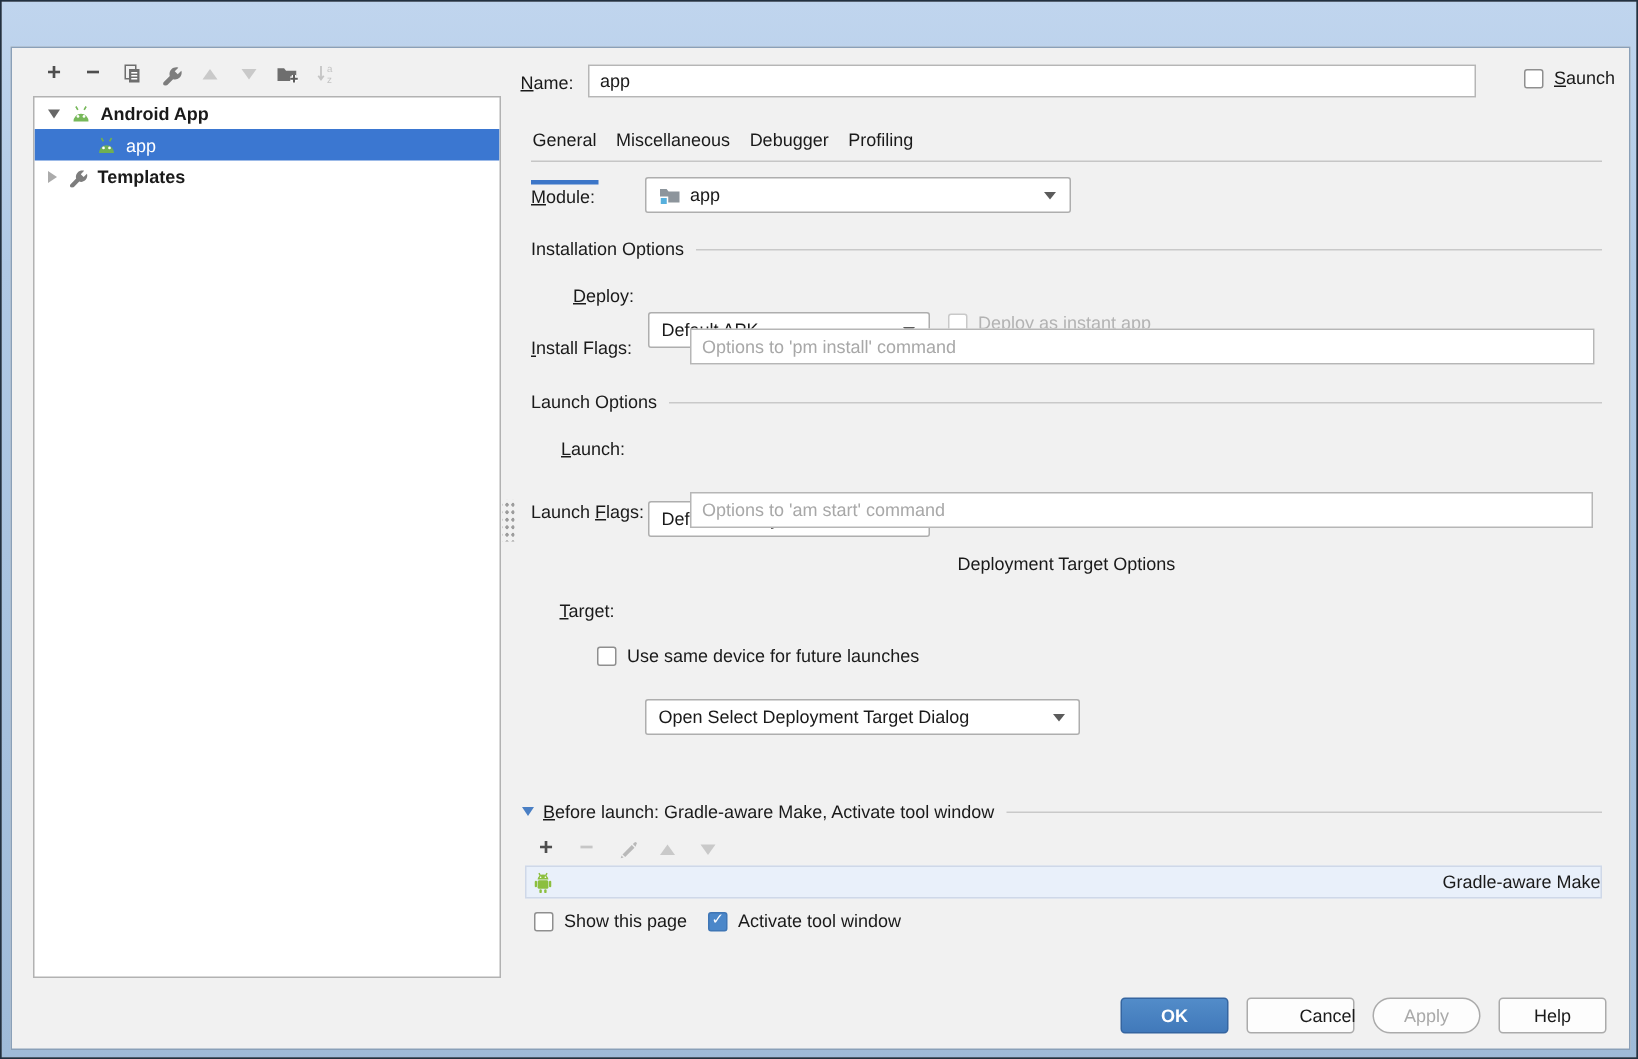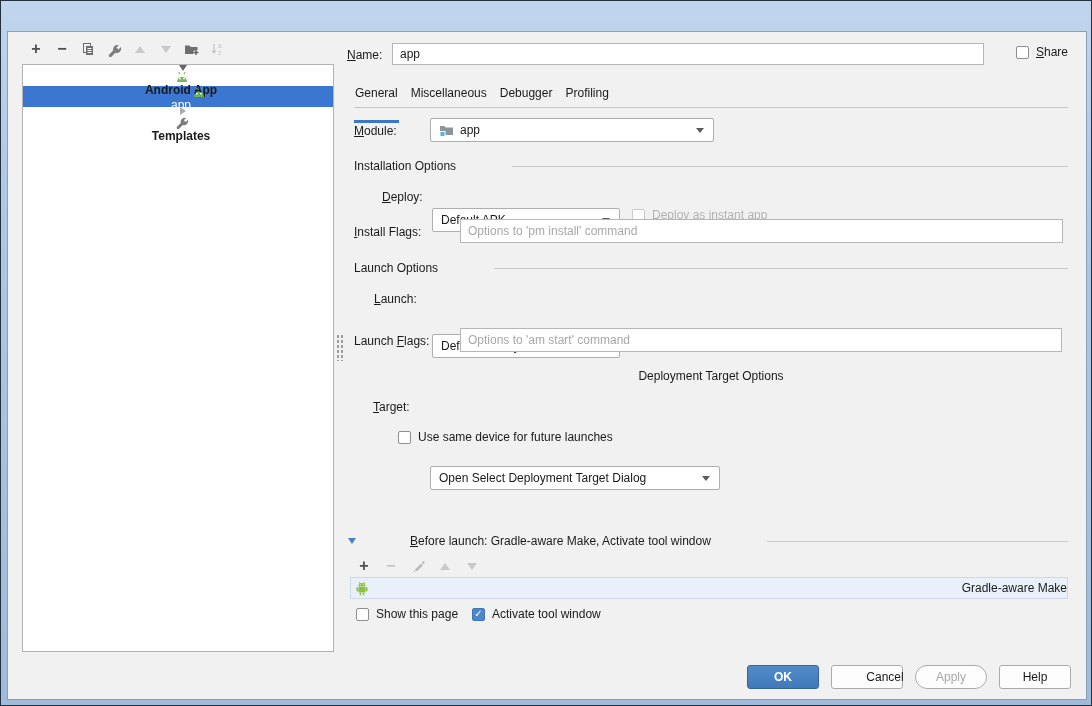--- a/index.html
+++ b/index.html
@@ -20,21 +20,21 @@
   
   .ltb{position:absolute;left:18px;top:7px;display:flex;gap:6px;align-items:center;}
   .ticon{width:20px;height:20px;display:flex;align-items:center;justify-content:center;}
   .glyph-btn{font-size:16px;font-weight:600;color:#4e4e4e;line-height:1;}
   .glyph-btn.dis{color:#c6c6c6;}
   .tri{width:0;height:0;}
   .tri-up-dis{border-left:5px solid transparent;border-right:5px solid transparent;border-bottom:7px solid #c9c9c9;}
   .tri-down-dis{border-left:5px solid transparent;border-right:5px solid transparent;border-top:7px solid #c9c9c9;}
   .tree-panel{position:absolute;left:14px;top:32px;width:312px;height:588px;box-sizing:border-box;
        background:#fff;border:1px solid #b2b2b2;overflow:hidden;}
-  .trow{height:21px;display:flex;align-items:center;white-space:nowrap;flex-direction:column;}
+  .trow{height:21px;display:flex;align-items:center;white-space:nowrap;}
   .trow .tw{margin-left:9px;width:0;height:0;}
   .tw-down{border-left:4px solid transparent;border-right:4px solid transparent;border-top:6px solid #676767;}
   .tw-right{border-top:4px solid transparent;border-bottom:4px solid transparent;border-left:6px solid #ababab;}
   .trow .ric{margin-left:7px;display:flex;}
   .trow .tlabel{margin-left:6px;font-weight:bold;}
   .trow.sel{background:#3b77d1;color:#fff;}
   .trow.sel .tlabel{font-weight:normal;margin-left:6px;}
   .trow.sel .ric{margin-left:41px;}
   .splitter{position:absolute;left:327px;top:301px;width:8px;height:28px;
        background-image:radial-gradient(#9d9d9d 1px,transparent 1.2px);background-size:4px 5px;background-position:1px 1px;}
@@ -49,21 +49,21 @@
   .combo{box-sizing:border-box;border:1px solid #aeaeae;border-radius:2px;background:#fff;display:flex;
        align-items:center;padding-left:8px;position:relative;height:24px;}
   .combo .arrow{position:absolute;right:9px;top:50%;margin-top:-2px;width:0;height:0;
        border-left:4px solid transparent;border-right:4px solid transparent;border-top:5px solid #5b5b5b;}
   .cb{box-sizing:border-box;width:13px;height:13px;border:1px solid #8f8f8f;background:#fff;border-radius:2px;
        display:inline-flex;align-items:center;justify-content:center;flex:none;}
   .cb.dis{border-color:#c9c9c9;}
   .cb.checked{background:#4b87c9;border-color:#3f76b5;color:#fff;font-size:10px;line-height:1;}
   .cbrow{display:flex;align-items:center;gap:7px;white-space:nowrap;}
   .cbrow.dis{color:#b3b3b3;margin-top:19px;}
-  .sect{display:flex;align-items:center;white-space:nowrap;gap:48px;}
+  .sect{display:flex;align-items:center;white-space:nowrap;}
   .sect .rule{flex:1;height:1px;background:#c9c9c9;margin-left:8px;}
   .tabs{position:absolute;left:346px;top:52px;display:flex;gap:11px;}
   .tab{padding:2px 1px 20px;color:#1a1a1a;}
   .tab.active{border-bottom:3px solid #3c76c8;}
   .tabsep{position:absolute;left:346px;top:75px;width:714px;height:1px;background:#c6c6c6;}
   .bl-tri{width:0;height:0;border-left:4px solid transparent;border-right:4px solid transparent;
        border-top:6px solid #4a7fc4;margin-right:6px;flex:none;}
   .task-row{box-sizing:border-box;background:#e9f0fa;border:1px solid #cfd8e8;display:flex;align-items:center;
        padding-left:5px;gap:13px;justify-content:space-between;}
   .btn{box-sizing:border-box;height:24px;border:1px solid #ababab;border-radius:3px;background:#fdfdfd;
@@ -150,21 +150,21 @@
         </span>
         <span class="tlabel">Templates</span>
       </div>
     </div>
     <div class="splitter"></div>
 
     <span class="abs lbl" style="left:339px;top:16px;"><span class="mn">N</span><span>ame:</span></span>
     <input class="abs txt" style="left: 384px; top: 11px; width: 592px; height: 22px;" value="app">
     <span class="abs cbrow" style="left:1008px;top:13px;">
       <span class="cb"></span>
-      <span class="lbl"><span class="mn">S</span><span>hare</span></span>
+      <span class="lbl"><span class="mn">S</span><span>aunch</span></span>
     </span>
 
     <div class="tabsep"></div>
     <div class="tabs">
       <span class="tab active">General</span>
       <span class="tab">Miscellaneous</span>
       <span class="tab">Debugger</span>
       <span class="tab">Profiling</span>
     </div>
 

